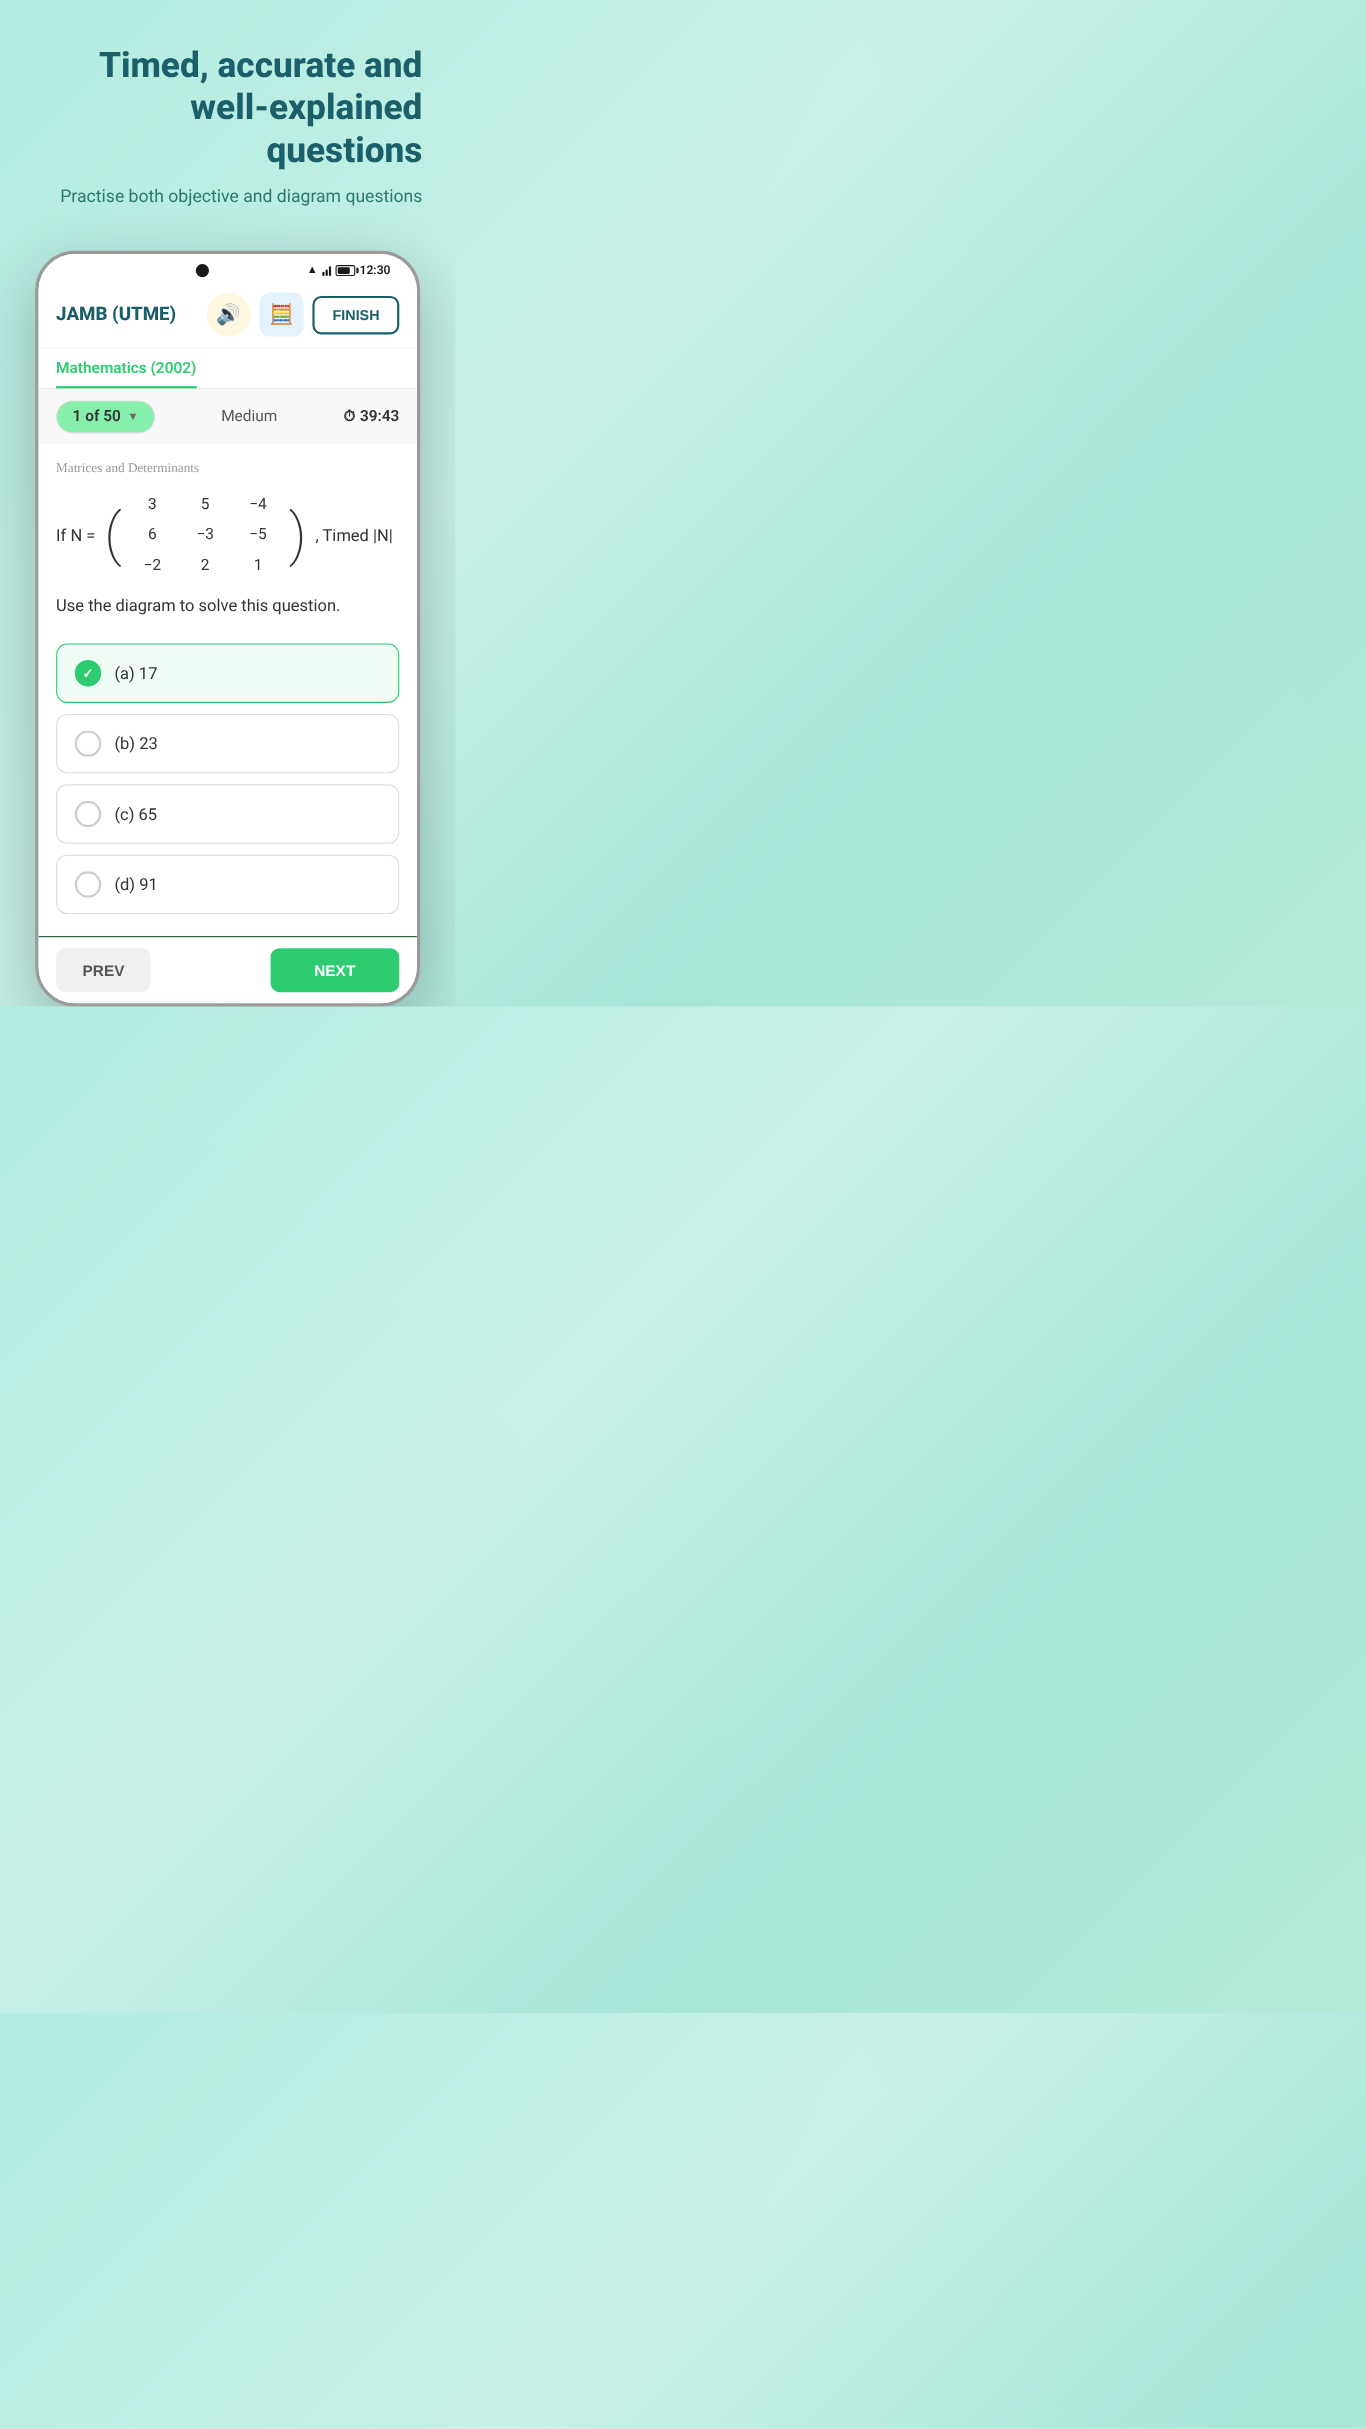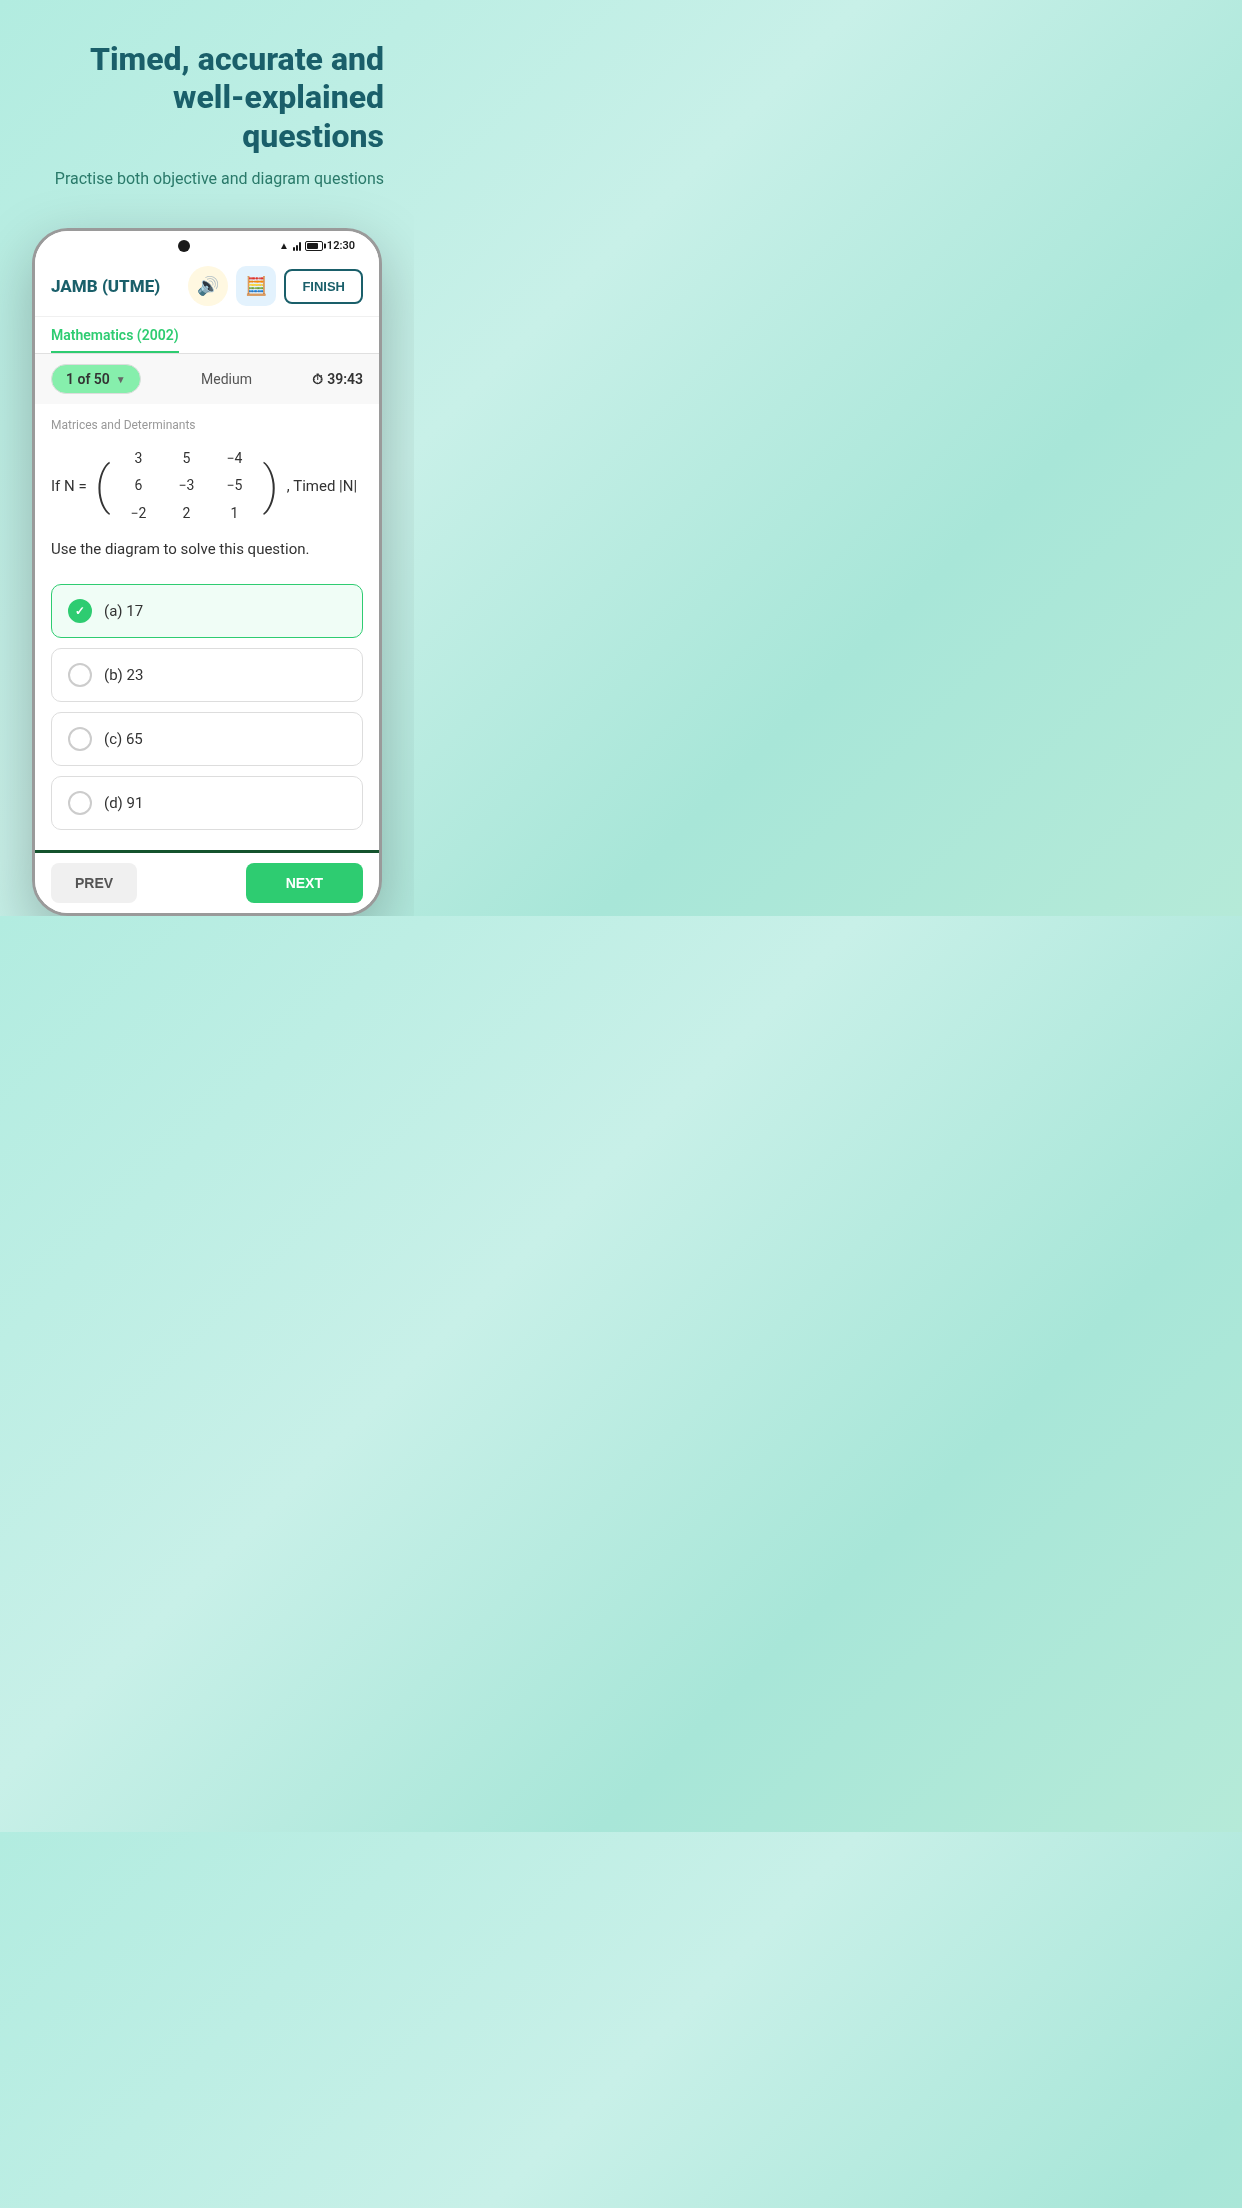--- a/index.html
+++ b/index.html
@@ -266,20 +266,21 @@
     
     .question-content {
       background: #ffffff;
       padding: 14px 16px;
     }
 
     .question-topic {
       font-size: 12px;
       color: #999;
       margin-bottom: 14px;
+      font-family: Liberation Serif, serif;
     }
 
     .matrix-container {
       display: flex;
       align-items: center;
       gap: 8px;
       margin: 10px 0;
       font-size: 15px;
       color: #333;
     }
@@ -369,21 +370,21 @@
       color: #333;
     }
 
     
     .bottom-nav {
       background: #ffffff;
       padding: 10px 16px;
       display: flex;
       justify-content: space-between;
       align-items: center;
-      border-top: 3px solid #14532d;
+      border-top: 1px solid #14532d;
     }
 
     .btn-prev {
       padding: 12px 24px;
       border-radius: 8px;
       background: #f0f0f0;
       border: none;
       font-size: 14px;
       font-weight: 600;
       color: #555;

